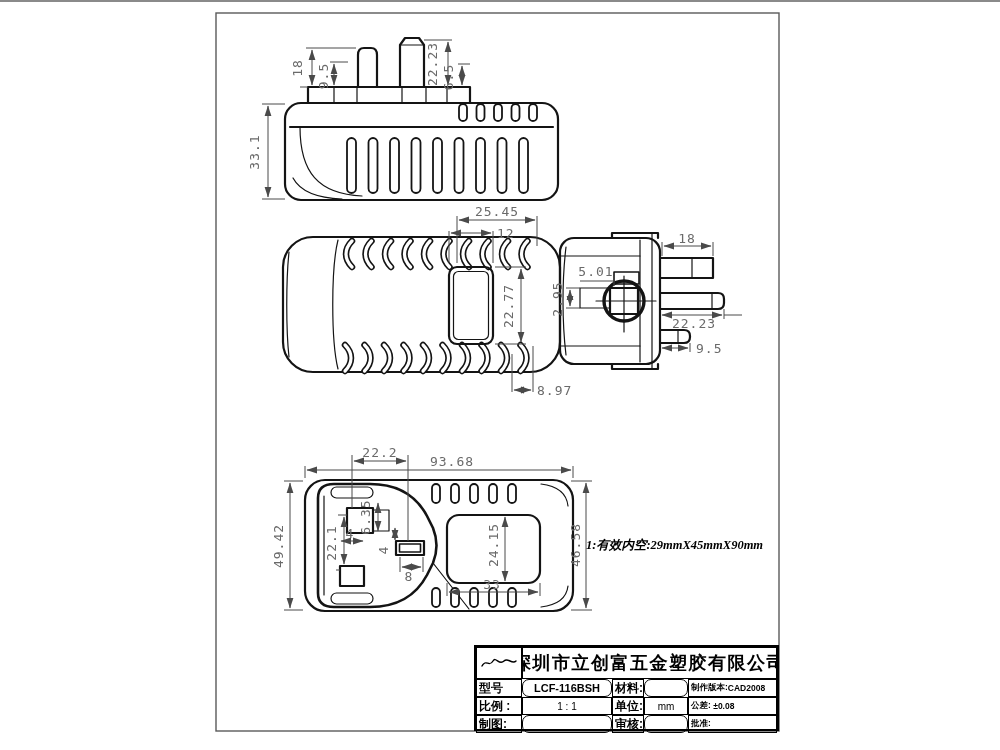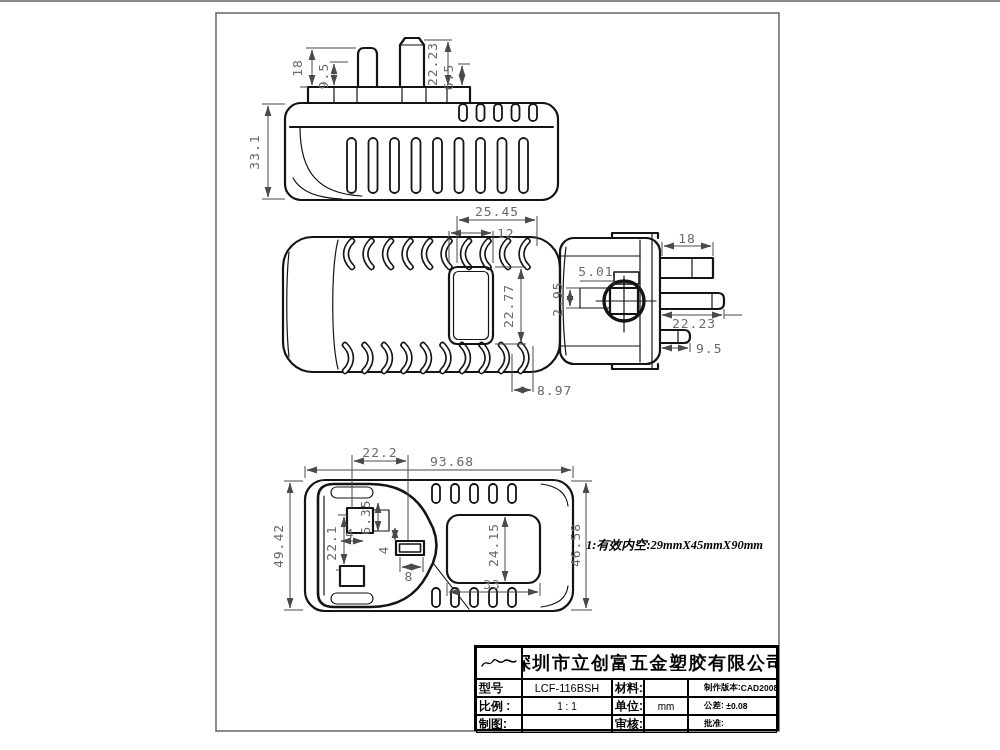--- a/index.html
+++ b/index.html
@@ -16,24 +16,24 @@
   .dim{font-family:"DejaVu Sans Mono",monospace;font-size:13px;fill:#6a6a6a;letter-spacing:1px;}
   .note{font-family:"Liberation Serif",serif;font-style:italic;font-weight:bold;font-size:12.5px;fill:#000;}
   .frame{stroke:#5a5a5a;stroke-width:1.4;fill:none;}
 
   
   .tb{position:absolute;left:474px;top:645px;width:305px;height:86px;
       display:grid;grid-template-columns:46px 90px 32px 44px 89px;grid-template-rows:32px 18px 18px 18px;
       border:2px solid #000;box-sizing:border-box;background:#fff;}
   .tb>div{border:1px solid #000;box-sizing:border-box;display:flex;align-items:center;overflow:hidden;white-space:nowrap;}
   .tb .lab{font-size:12px;font-weight:bold;padding-left:2px;}
-  .tb .val{font-size:11px;font-weight:400;justify-content:center;}
+  .tb .val{font-size:11px;font-weight:700;justify-content:center;border-radius:7px;}
   .tb .valb{font-size:10px;font-weight:normal;justify-content:center;}
   .tb .company{grid-column:2/6;justify-content:center;font-size:18px;font-weight:bold;letter-spacing:1.5px;}
-  .tb .small{font-size:8.5px;font-weight:bold;padding-left:15px;}
+  .tb .small{font-size:8.5px;font-weight:bold;padding-left:2px;}
   .logo{justify-content:center;}
 </style>
 </head>
 <body>
 
 <div class="sheet">
   <div class="topedge"></div>
 
   <svg class="cad" viewBox="0 0 1000 750">
     <defs>

